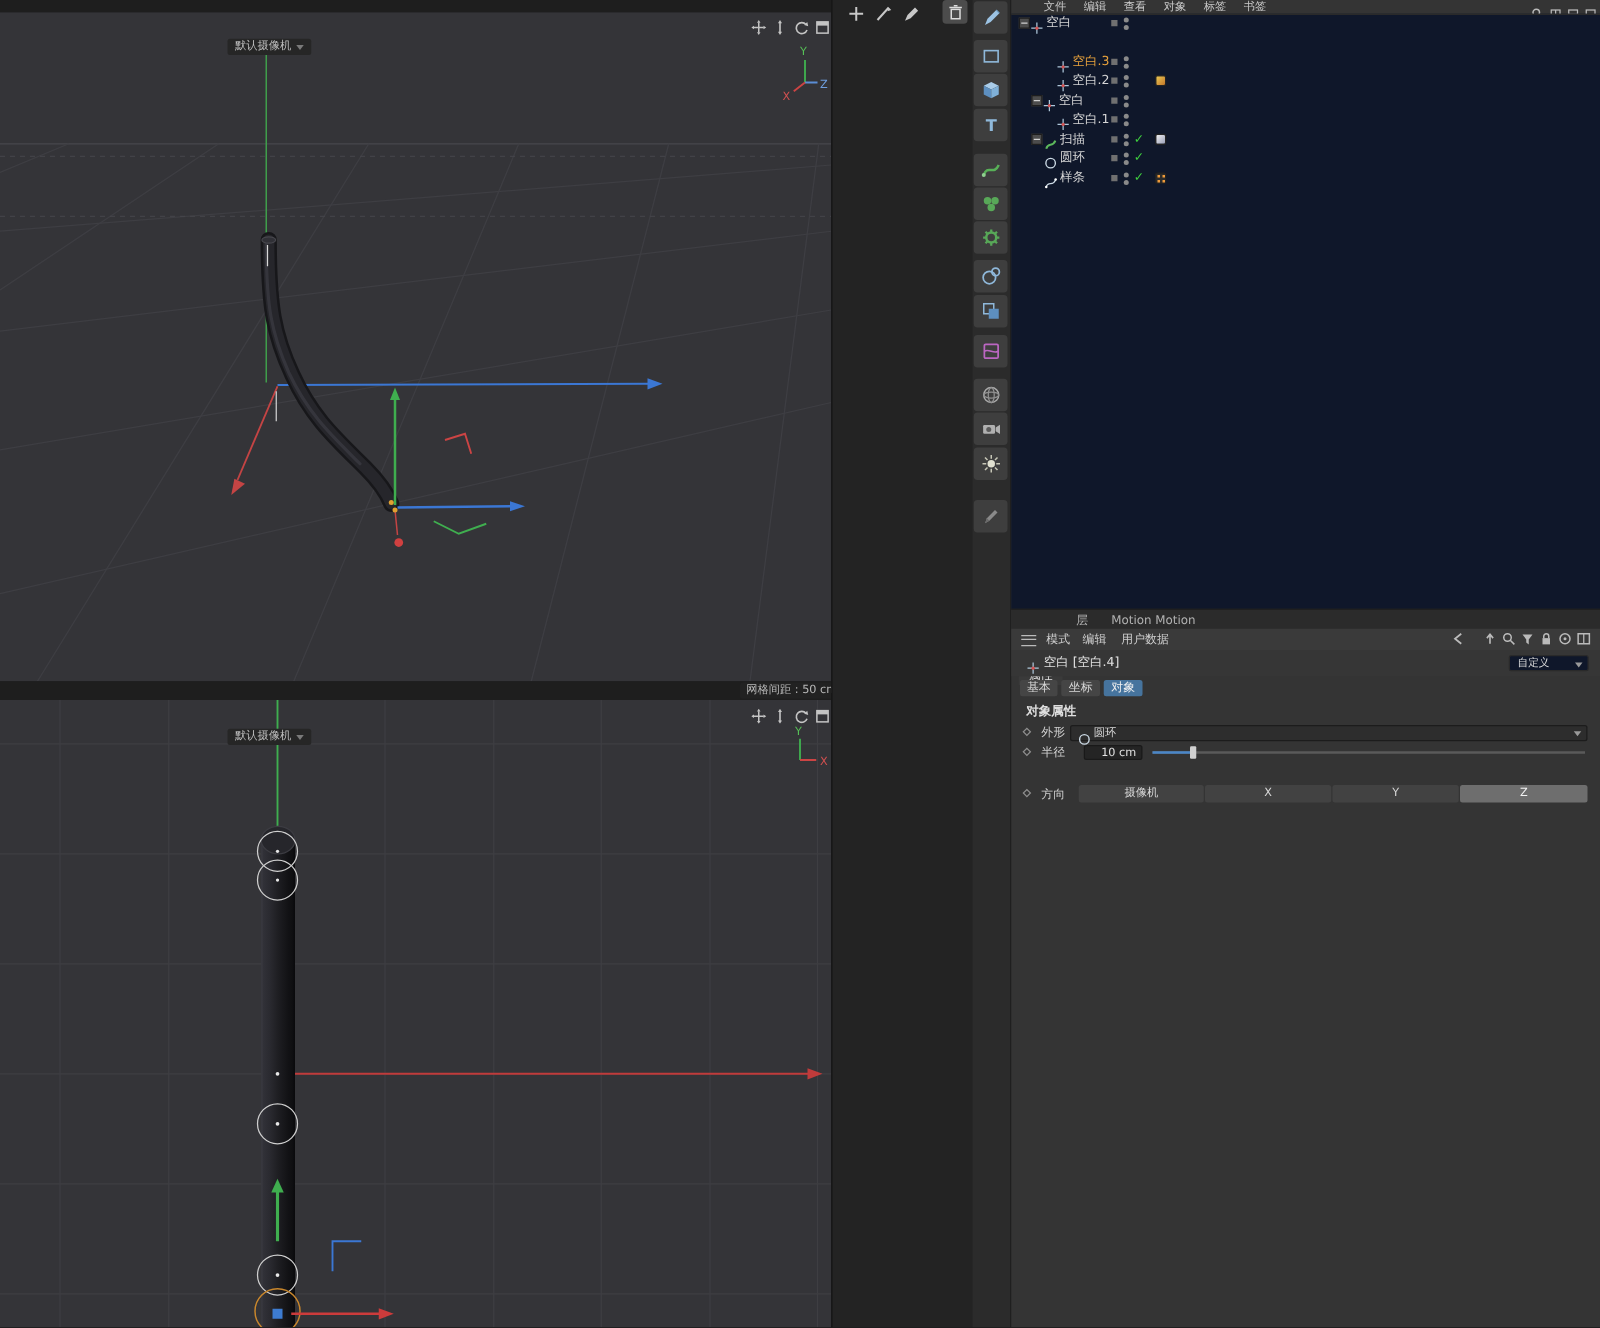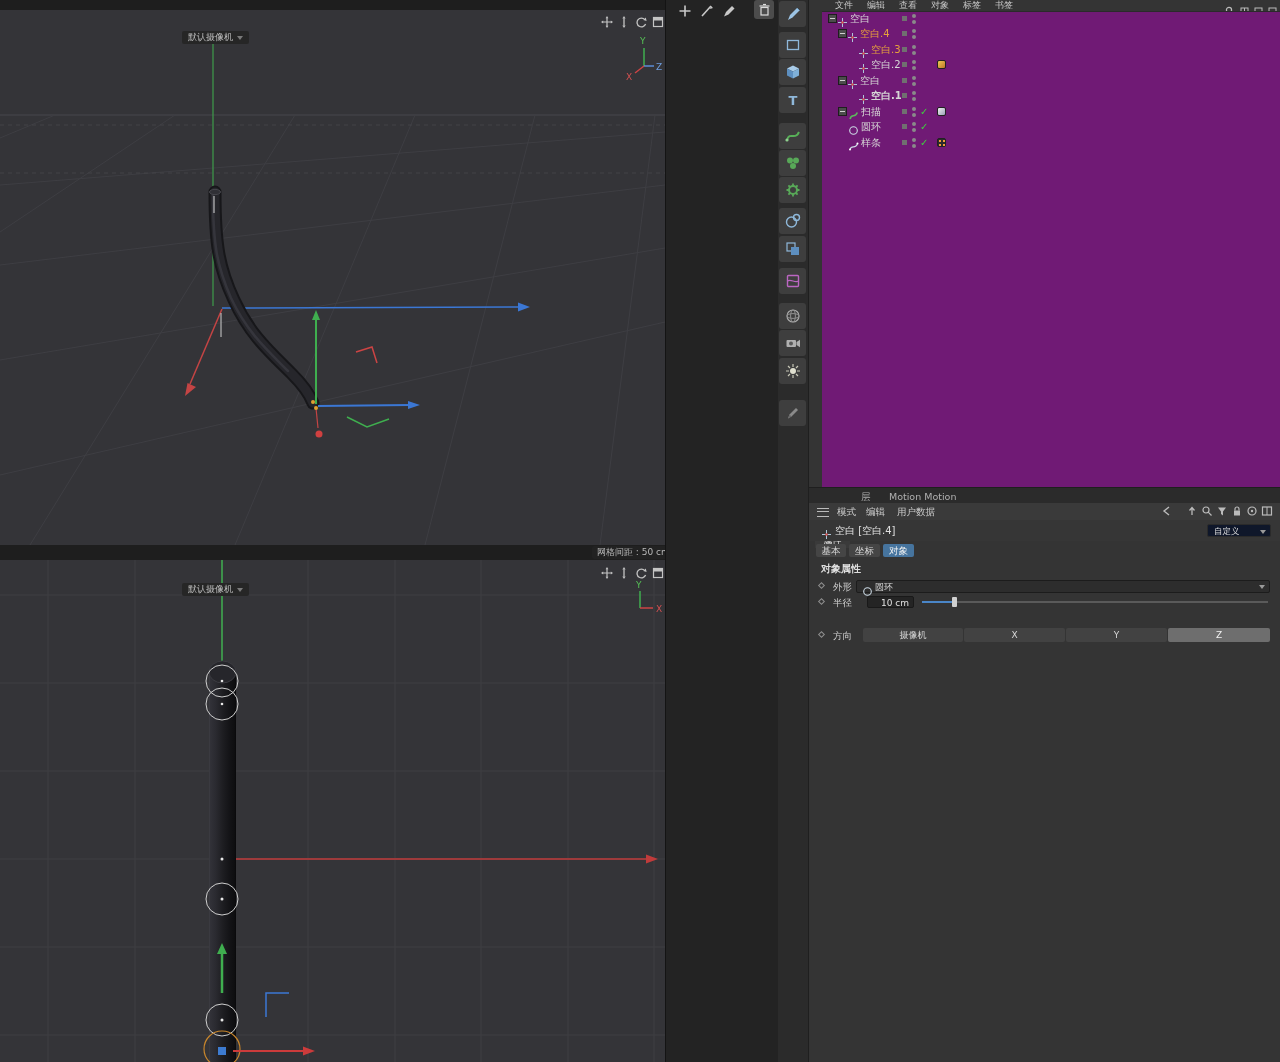--- a/index.html
+++ b/index.html
@@ -15,21 +15,21 @@
   
   #midcol{position:absolute;left:665px;top:0;width:113px;height:1062px;background:#232323;border-left:1px solid #141414;}
   .mico{position:absolute;top:2px;width:18px;height:18px;display:flex;align-items:center;justify-content:center;}
   .mbtn{position:absolute;background:#4c4c4c;border-radius:3px;display:flex;align-items:center;justify-content:center;}
   #toolcol{position:absolute;left:778px;top:0;width:30px;height:1062px;background:#2b2b2b;}
   .tbtn{position:absolute;left:1px;width:27px;height:26px;background:#3e3e3e;border-radius:3px;display:flex;align-items:center;justify-content:center;}
   
   #rightpanel{position:absolute;left:808px;top:0;width:472px;height:1062px;background:#343434;border-left:1px solid #1f1f1f;}
   #om-menubar{position:absolute;left:0;top:0;right:0;height:11px;display:flex;align-items:center;padding-left:26px;gap:14px;font-size:9px;color:#c8c8c8;}
   #om-menu-icons{position:absolute;right:4px;top:1px;display:flex;gap:5px;align-items:center;}
-  #om-body{position:absolute;left:13px;top:11px;right:0;height:476px;background:#701a75;border-top:1px solid #2a2a2a;}
+  #om-body{position:absolute;left:0;top:11px;right:0;height:476px;background:#0f172a;border-top:1px solid #2a2a2a;}
   .om-row{position:absolute;left:0;right:0;height:15px;}
   .om-exp{position:absolute;top:3px;width:9px;height:9px;background:#4c4c4c;border:1px solid #1e1e1e;box-sizing:border-box;}
   .om-exp::after{content:"";position:absolute;left:1px;top:3px;width:5px;height:1px;background:#d0d0d0;}
   .om-ico{position:absolute;top:2px;width:11px;height:11px;}
   .om-label{position:absolute;top:0;font-size:10px;line-height:15px;color:#d6d6d6;white-space:nowrap;}
   .om-label.sel{color:#e6a13c;}
   .om-chip{position:absolute;top:5px;width:5px;height:5px;background:#707070;}
   .om-dot{position:absolute;width:4px;height:4px;border-radius:50%;background:#8a8a8a;}
   .om-check{position:absolute;top:0;font-size:10px;line-height:15px;color:#3fcf3f;font-weight:bold;}
   .om-tag{position:absolute;top:3px;width:9px;height:9px;border-radius:2px;box-sizing:border-box;}
@@ -427,31 +427,20 @@
         <span class="om-ico" style="left:15px;"><svg width="11" height="11">
               <path d="M5.5 1V10M1 5.5H10" stroke="#aec7da" stroke-width="1"></path>
               <circle cx="5.5" cy="5.5" r="1.3" fill="#d05050"></circle>
             </svg></span>
         <span class="om-label" style="left:28px;">空白</span>
         <span class="om-chip" style="left:80px;"></span>
         <span class="om-dot" style="left:90px;top:3px;"></span>
         <span class="om-dot" style="left:90px;top:9px;"></span>
       </div>
 
-      <div class="om-row" style="top:14px;">
-        <span class="om-exp" style="left:16px;"></span>
-        <span class="om-ico" style="left:25px;"><svg width="11" height="11">
-              <path d="M5.5 1V10M1 5.5H10" stroke="#aec7da" stroke-width="1"></path>
-              <circle cx="5.5" cy="5.5" r="1.3" fill="#d05050"></circle>
-            </svg></span>
-        <span class="om-label sel" style="left:38px;">空白.4</span>
-        <span class="om-chip" style="left:80px;"></span>
-        <span class="om-dot" style="left:90px;top:3px;"></span>
-        <span class="om-dot" style="left:90px;top:9px;"></span>
-      </div>
 
       <div class="om-row" style="top:30px;">
         <span class="om-ico" style="left:36px;"><svg width="11" height="11">
               <path d="M5.5 1V10M1 5.5H10" stroke="#aec7da" stroke-width="1"></path>
               <circle cx="5.5" cy="5.5" r="1.3" fill="#d05050"></circle>
             </svg></span>
         <span class="om-label sel" style="left:49px;">空白.3</span>
         <span class="om-chip" style="left:80px;"></span>
         <span class="om-dot" style="left:90px;top:3px;"></span>
         <span class="om-dot" style="left:90px;top:9px;"></span>
@@ -479,21 +468,21 @@
         <span class="om-chip" style="left:80px;"></span>
         <span class="om-dot" style="left:90px;top:3px;"></span>
         <span class="om-dot" style="left:90px;top:9px;"></span>
       </div>
 
       <div class="om-row" style="top:76px;">
         <span class="om-ico" style="left:36px;"><svg width="11" height="11">
               <path d="M5.5 1V10M1 5.5H10" stroke="#aec7da" stroke-width="1"></path>
               <circle cx="5.5" cy="5.5" r="1.3" fill="#d05050"></circle>
             </svg></span>
-        <span class="om-label" style="left:49px;font-weight:bold;">空白.1</span>
+        <span class="om-label" style="left:49px;">空白.1</span>
         <span class="om-chip" style="left:80px;"></span>
         <span class="om-dot" style="left:90px;top:3px;"></span>
         <span class="om-dot" style="left:90px;top:9px;"></span>
       </div>
 
       <div class="om-row" style="top:92px;">
         <span class="om-exp" style="left:16px;"></span>
         <span class="om-ico" style="left:26px;"><svg width="11" height="11">
               <path d="M2 9C3.5 3 7 8.5 9.3 2.5" stroke="#5cb85c" stroke-width="1.6" fill="none"></path>
             </svg></span>

